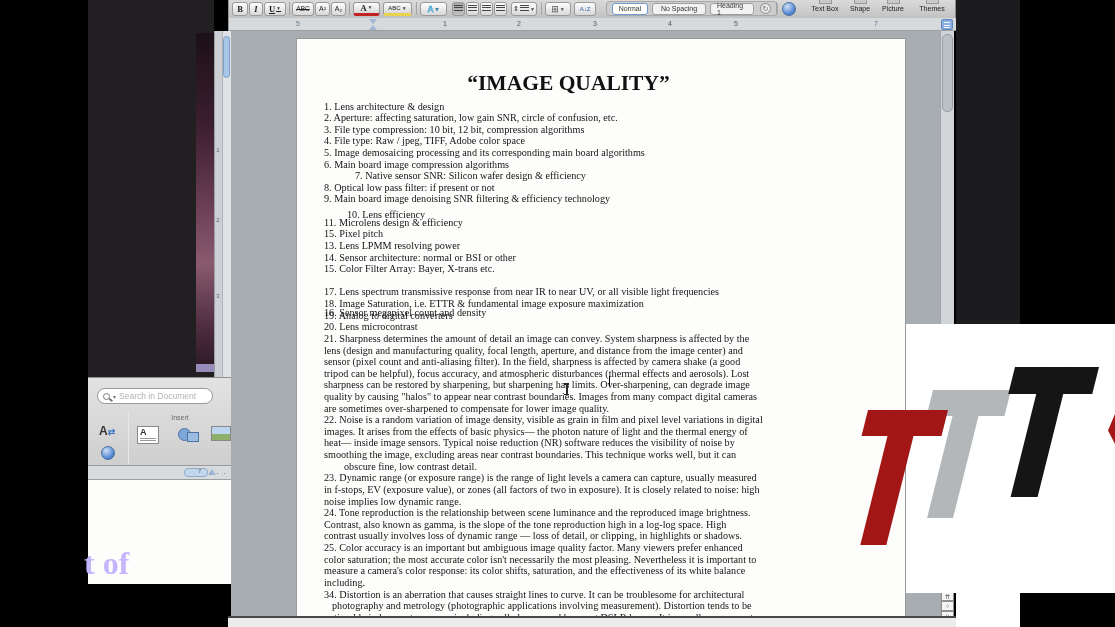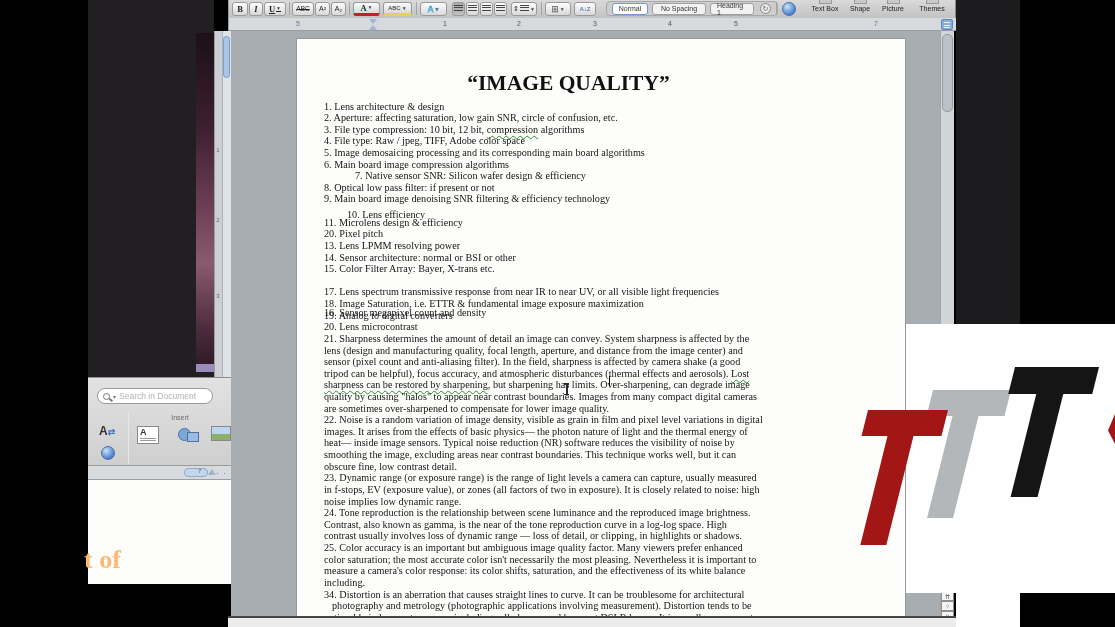--- a/index.html
+++ b/index.html
@@ -44,21 +44,21 @@
 
   .bg-hruler{left:88px;top:466px;width:143px;height:14px;background:#d8dbde;border-bottom:1px solid #9b9ea1;}
   .bg-hruler .pill{position:absolute;left:96px;top:2px;width:24px;height:9px;background:#c2d6ee;border:1px solid #93aac9;border-radius:4px;}
   .bg-hruler .ticks{position:absolute;left:122px;top:7px;width:100px;height:1px;
     background:repeating-linear-gradient(90deg,#888 0 1px,transparent 1px 7px);}
   .bg-hruler .mark{position:absolute;left:120px;top:3px;width:0;height:0;
     border-left:4px solid transparent;border-right:4px solid transparent;border-bottom:6px solid #9fb6d4;}
   .bg-hruler .num{position:absolute;top:2px;font-size:6px;color:#666;}
   .bg-page{left:88px;top:480px;width:143px;height:104px;background:#fdfdfc;}
   .bg-page-text{left:84px;top:545px;font-family:"Liberation Serif",serif;font-weight:bold;
-    font-size:26px;color:#fdba74;}
+    font-size:32px;color:#c4b5fd;}
 
   
   .fw-toolbar{left:228px;top:0;width:728px;height:18px;
     background:linear-gradient(180deg,#dadada,#c2c2c2);border-left:1px solid #9a9a9a;border-right:1px solid #8a8a8a;}
   .btn{position:absolute;top:1.5px;height:14px;background:linear-gradient(180deg,#fdfdfd,#d8d8d8);
     border:1px solid #9a9a9a;border-radius:3px;display:flex;align-items:center;justify-content:center;
     font-size:8.5px;color:#222;}
   .btn.pressed{background:linear-gradient(180deg,#a9a9a9,#c0c0c0);}
   .drop{font-size:5px;color:#444;margin-left:1px;}
   .sep{position:absolute;top:2px;height:13px;width:1px;background:#a5a5a5;}
@@ -87,21 +87,21 @@
   .ruler-btn::after{content:"";position:absolute;left:2px;right:2px;top:2px;height:6px;
     background:repeating-linear-gradient(180deg,#eef4fb 0 1px,transparent 1px 2.5px);}
 
   .docarea{left:231px;top:31px;width:709px;height:586px;background:#a8adb2;}
   .page{left:296px;top:38px;width:610px;height:578px;background:#fdfdfc;
     border-left:1px solid #97999b;border-right:1px solid #97999b;border-top:1px solid #97999b;}
   .doc-title{position:absolute;left:27px;top:32px;width:489px;text-align:center;
     font-family:"Liberation Serif",serif;font-weight:bold;font-size:21.5px;color:#111;white-space:nowrap;}
   .line{position:absolute;left:27px;height:11.62px;white-space:nowrap;
     font-family:"Liberation Serif",serif;font-size:10.2px;color:#141414;}
-  .gr{text-decoration:underline;text-decoration-style:wavy;text-decoration-color:#2e8b2e;
+  .gr{text-decoration-style:wavy;text-decoration-color:#2e8b2e;
       text-decoration-thickness:1px;text-underline-offset:1.5px;}
 
   .vscroll{left:940px;top:31px;width:14px;height:586px;background:#d2d5d8;border-left:1px solid #a2a6aa;}
   .vthumb{left:941.5px;top:34px;width:11px;height:78px;background:#bcc1c7;border:1px solid #979ca1;border-radius:5px;}
   .browse{left:941px;top:591px;width:13px;}
   .bbtn{position:absolute;left:0;width:13px;height:10px;background:#f4f4f4;border:1px solid #8f8f8f;
     font-size:6px;color:#444;display:flex;align-items:center;justify-content:center;}
   .fw-bottom{left:228px;top:616px;width:728px;height:11px;background:#ececec;border-top:2px solid #474747;}
 
   
@@ -273,46 +273,46 @@
         <div class="line" style="top: 73.12px;"><span>2. Aperture: affecting saturation, low gain SNR, circle of confusion, etc.</span></div>
         <div class="line" style="top: 84.74px;"><span>3. File type compression: 10 bit, 12 bit, </span><span class="gr">compression</span><span> algorithms</span></div>
         <div class="line" style="top: 96.36px;"><span>4. File type: Raw / jpeg, TIFF, Adobe color space</span></div>
         <div class="line" style="top: 107.98px;"><span>5. Image demosaicing processing and its corresponding main board algorithms</span></div>
         <div class="line" style="top: 119.6px;"><span>6. Main board image compression algorithms</span></div>
         <div class="line" style="top: 131.22px; margin-left: 31px;"><span>7. Native sensor SNR: Silicon wafer design &amp; efficiency</span></div>
         <div class="line" style="top: 142.84px;"><span>8. Optical low pass filter: if present or not</span></div>
         <div class="line" style="top: 154.46px;"><span>9. Main board image denoising SNR filtering &amp; efficiency technology</span></div>
         <div class="line" style="top: 170px; margin-left: 23px;"><span>10. Lens efficiency</span></div>
         <div class="line" style="top: 177.7px;"><span>11. Microlens design &amp; efficiency</span></div>
-        <div class="line" style="top: 189.32px;"><span>20. Pixel pitch</span></div>
+        <div class="line" style="top: 189.32px;"><span>15. Pixel pitch</span></div>
         <div class="line" style="top: 200.94px;"><span>13. Lens LPMM resolving power</span></div>
         <div class="line" style="top: 212.56px;"><span>14. Sensor architecture: normal or BSI or other</span></div>
         <div class="line" style="top: 224.18px;"><span>15. Color Filter Array: Bayer, X-trans etc.</span></div>
         <div class="line" style="top: 235.8px; margin-top: 32px;"><span>16. Sensor megapixel count and density</span></div>
         <div class="line" style="top: 247.42px;"><span>17. Lens spectrum transmissive response from near IR to near UV, or all visible light frequencies</span></div>
         <div class="line" style="top: 259.04px;"><span>18. Image Saturation, i.e. ETTR &amp; fundamental image exposure maximization</span></div>
         <div class="line" style="top: 270.66px;"><span>19. Analog to digital converters</span></div>
         <div class="line" style="top: 282.28px;"><span>20. Lens microcontrast</span></div>
         <div class="line" style="top: 293.9px;"><span>21. Sharpness determines the amount of detail an image can convey. System sharpness is affected by the</span></div>
         <div class="line" style="top: 305.52px;"><span>lens (design and manufacturing quality, focal length, aperture, and distance from the image center) and</span></div>
         <div class="line" style="top: 317.14px;"><span>sensor (pixel count and anti-aliasing filter). In the field, sharpness is affected by camera shake (a good</span></div>
         <div class="line" style="top: 328.76px;"><span>tripod can be helpful), focus accuracy, and atmospheric disturbances (thermal effects and aerosols). </span><span class="gr">Lost</span></div>
         <div class="line" style="top: 340.38px;"><span class="gr">sharpness can be restored by sharpening</span><span>, but sharpening has limits. Over-sharpening, can degrade image</span></div>
         <div class="line" style="top: 352px;"><span>quality by causing "halos" to appear near contrast boundaries. Images from many compact digital cameras</span></div>
         <div class="line" style="top: 363.62px;"><span>are sometimes over-sharpened to compensate for lower image quality.</span></div>
         <div class="line" style="top: 375.24px;"><span>22. Noise is a random variation of image density, visible as grain in film and pixel level variations in digital</span></div>
         <div class="line" style="top: 386.86px;"><span>images. It arises from the effects of basic physics— the photon nature of light and the thermal energy of</span></div>
         <div class="line" style="top: 398.48px;"><span>heat— inside image sensors. Typical noise reduction (NR) software reduces the visibility of noise by</span></div>
         <div class="line" style="top: 410.1px;"><span>smoothing the image, excluding areas near contrast boundaries. This technique works well, but it can</span></div>
-        <div class="line" style="top: 421.72px;"><span>obscure fine, low contrast detail.</span></div>
+        <div class="line" style="top: 421.72px; margin-left: 20px;"><span>obscure fine, low contrast detail.</span></div>
         <div class="line" style="top: 433.34px;"><span>23. Dynamic range (or exposure range) is the range of light levels a camera can capture, usually measured</span></div>
         <div class="line" style="top: 444.96px;"><span>in f-stops, EV (exposure value), or zones (all factors of two in exposure). It is closely related to noise: high</span></div>
         <div class="line" style="top: 456.58px;"><span>noise implies low dynamic range.</span></div>
         <div class="line" style="top: 468.2px;"><span>24. Tone reproduction is the relationship between scene luminance and the reproduced image brightness.</span></div>
-        <div class="line" style="top: 479.82px;"><span>Contrast, also known as gamma, is the near of the tone reproduction curve in a log-log space. High</span></div>
+        <div class="line" style="top: 479.82px;"><span>Contrast, also known as gamma, is the slope of the tone reproduction high in a log-log space. High</span></div>
         <div class="line" style="top: 491.44px;"><span>contrast usually involves loss of dynamic range — loss of detail, or clipping, in highlights or shadows.</span></div>
         <div class="line" style="top: 503.06px;"><span>25. Color accuracy is an important but ambiguous image quality factor. Many viewers prefer enhanced</span></div>
         <div class="line" style="top: 514.68px;"><span>color saturation; the most accurate color isn't necessarily the most pleasing. Nevertheless it is important to</span></div>
         <div class="line" style="top: 526.3px;"><span>measure a camera's color response: its color shifts, saturation, and the effectiveness of its white balance</span></div>
         <div class="line" style="top: 537.92px;"><span>including.</span></div>
         <div class="line" style="top: 549.54px;"><span>34. Distortion is an aberration that causes straight lines to curve. It can be troublesome for architectural</span></div>
         <div class="line" style="top: 561.16px; padding-left: 8px;"><span>photography and metrology (photographic applications involving measurement). Distortion tends to be</span></div>
         <div class="line" style="top: 572.78px;"><span class="gr">noticeable</span><span> in low cost cameras, including cell phones, and low cost DSLR lenses. It is usually very easy to</span></div>
         <div class="line" style="top: 584.4px;"><span>see in wide angle photos. It can be now be corrected in software.</span></div>
       </div>

